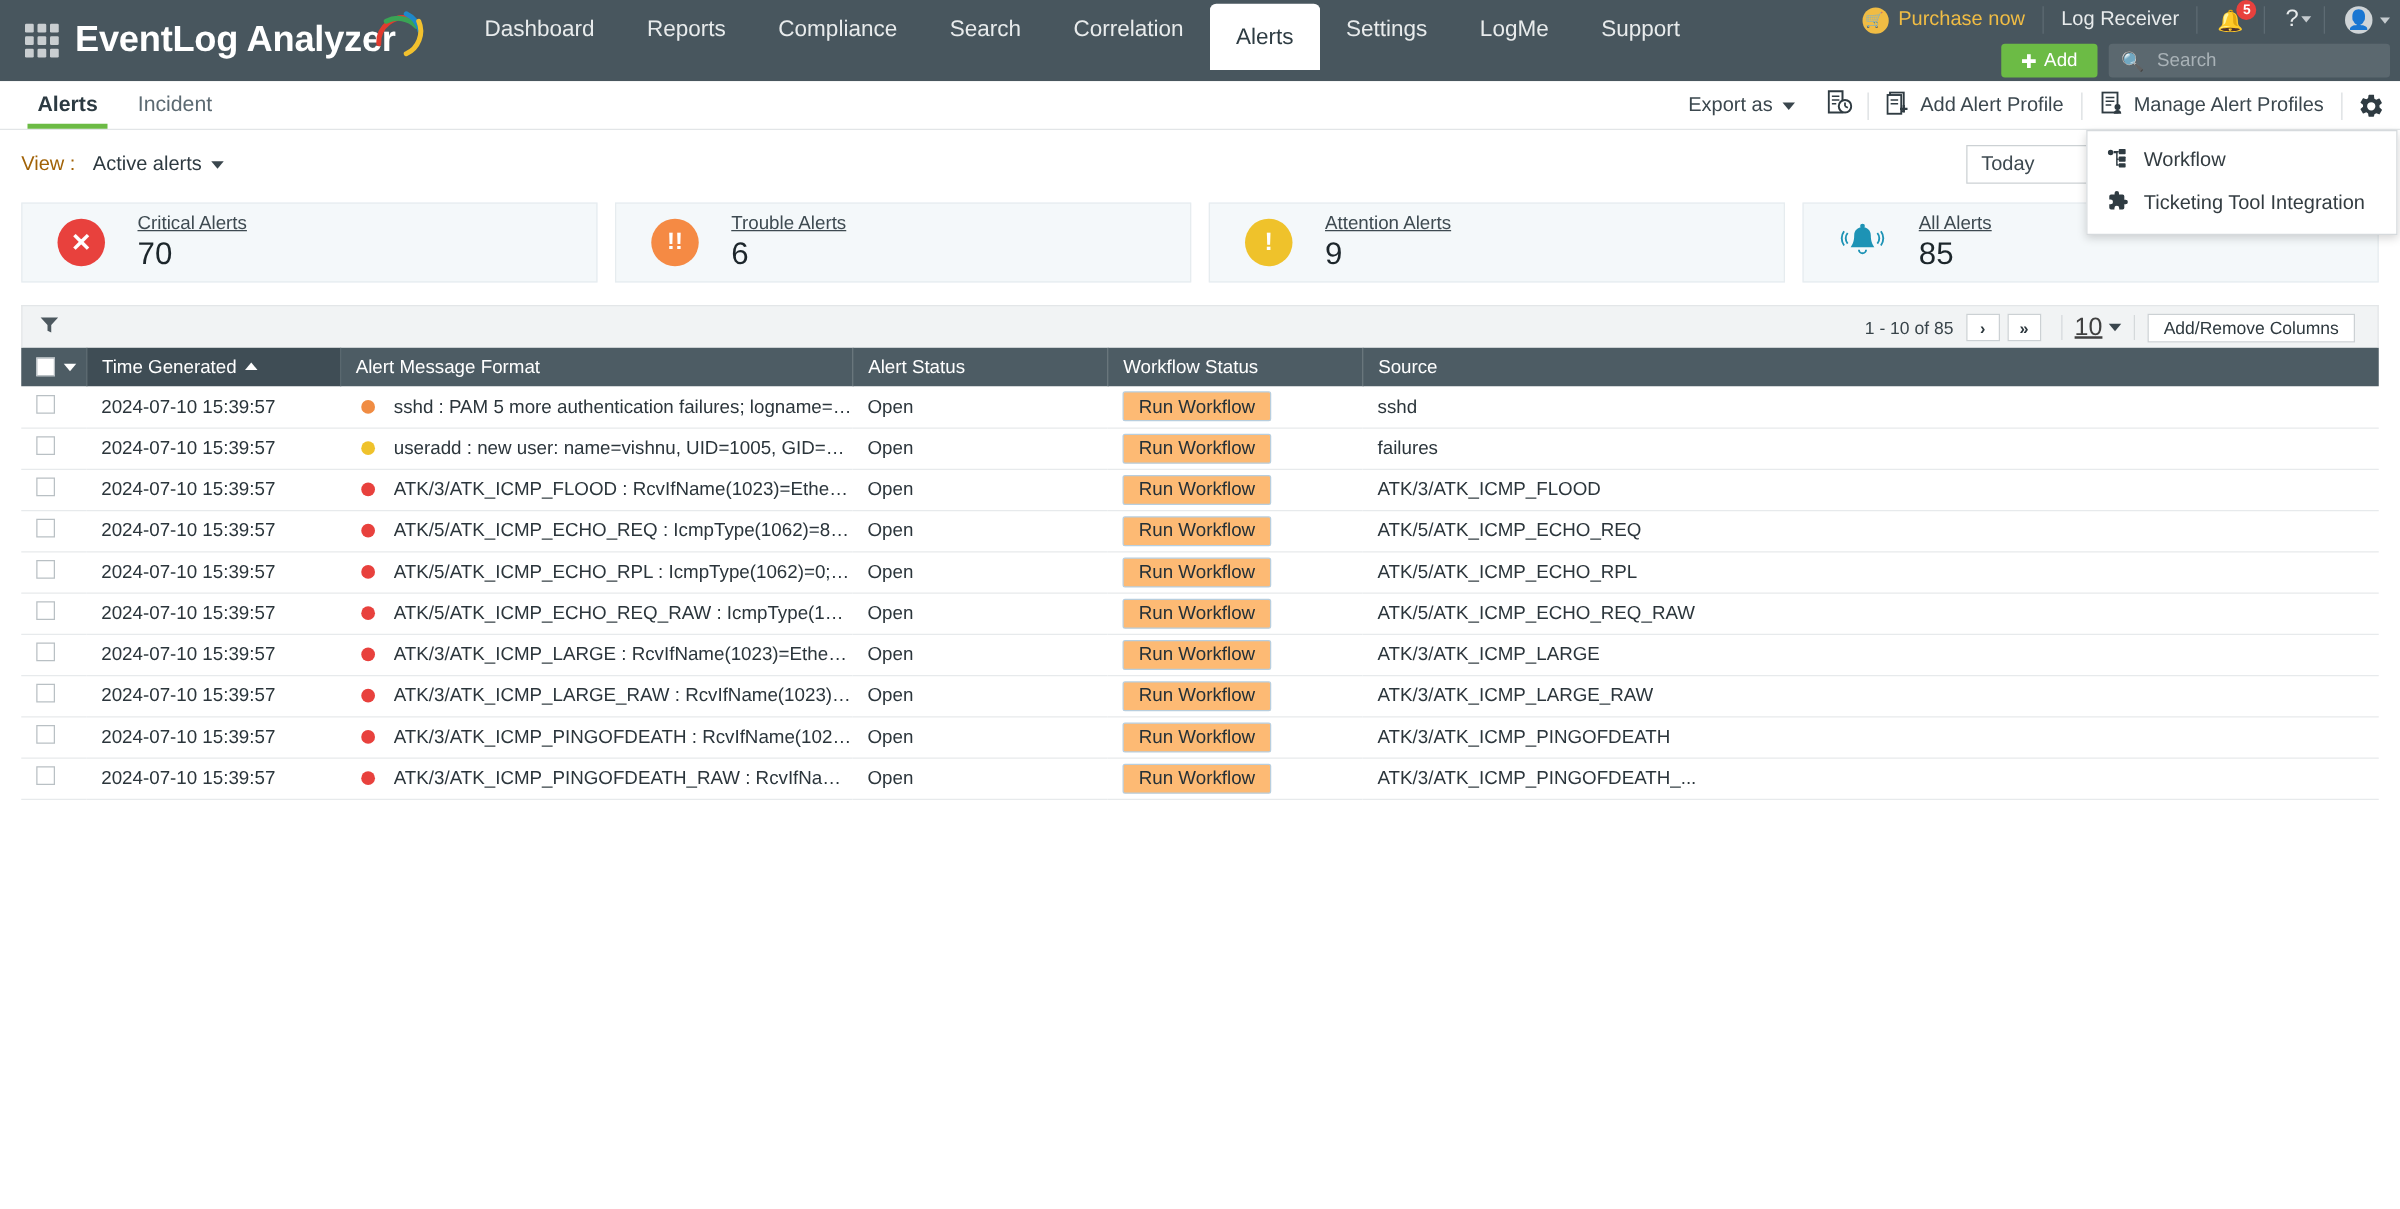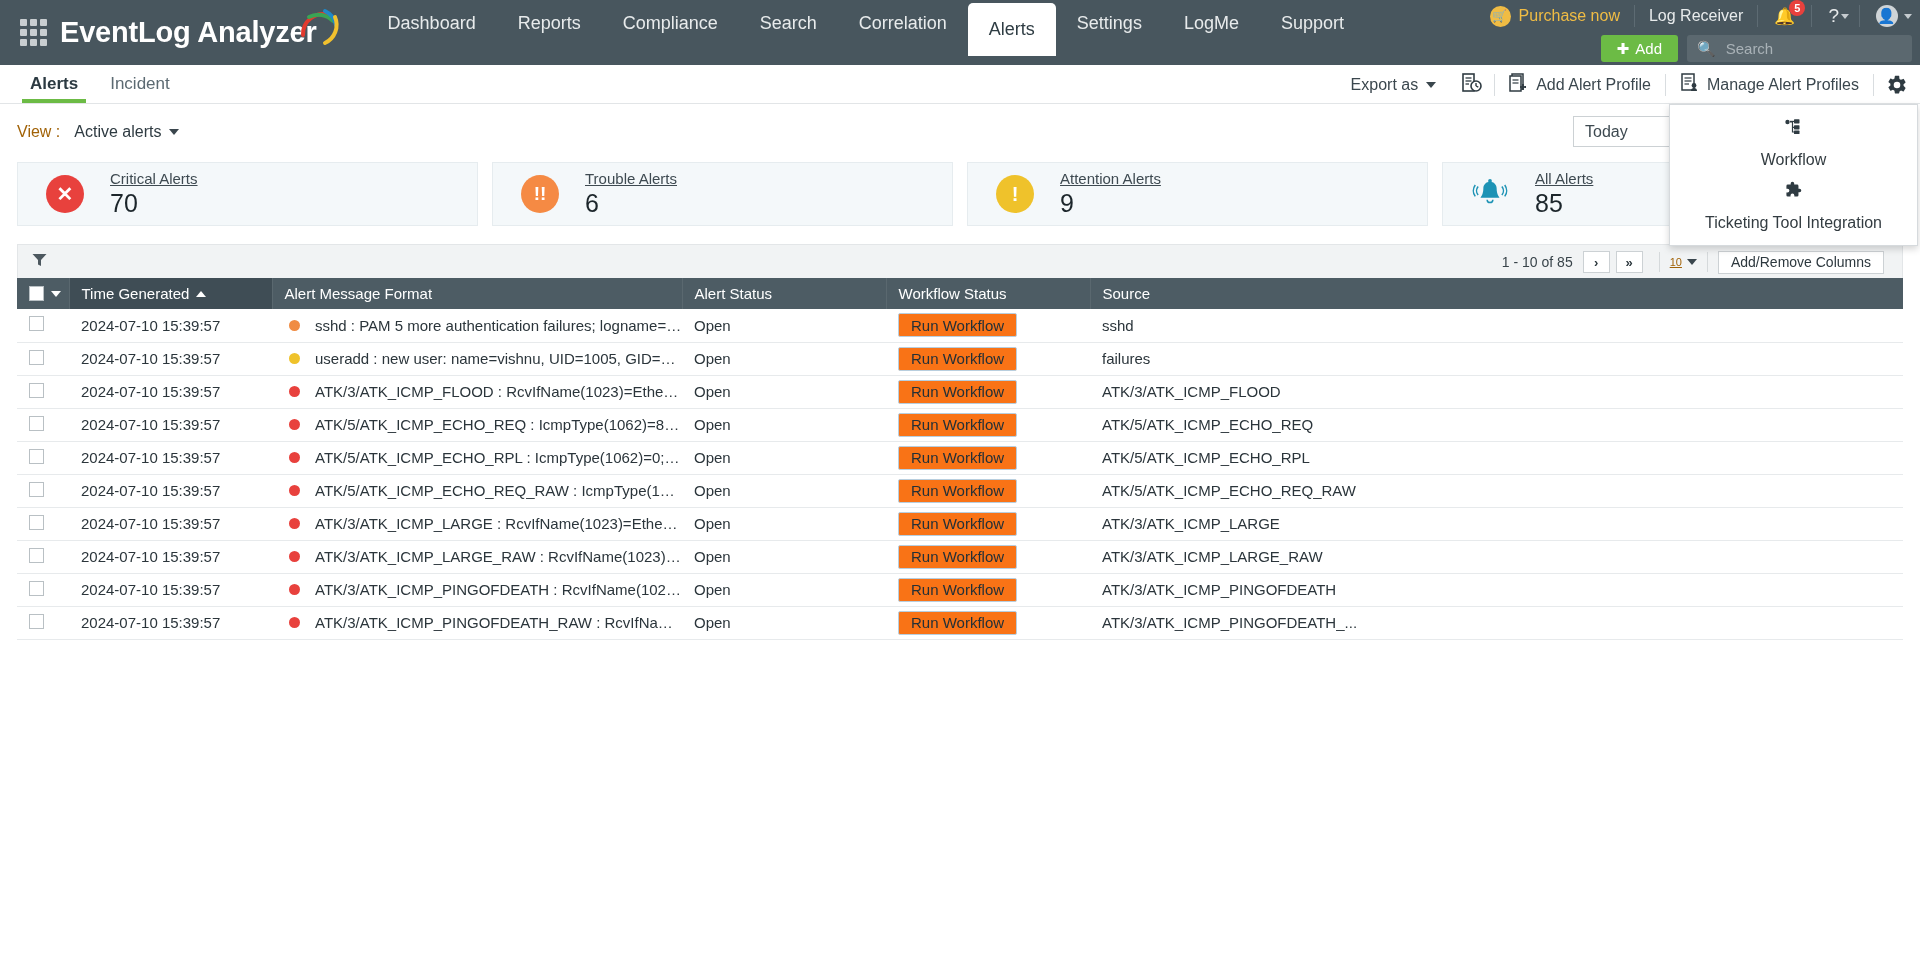--- a/index.html
+++ b/index.html
@@ -174,21 +174,21 @@
     width: 249px;
     background: #fff;
     border: 1px solid #d6dadd;
     box-shadow: 0 3px 7px rgba(0,0,0,0.17);
     z-index: 60;
     padding: 7px 0;
   }
   .dropitem {
     display:flex; align-items:center; gap:12px;
     padding: 6px 16px;
-    font-size: 16px; color:#333c41; cursor:pointer;flex-direction:column;
+    font-size: 16px; color:#333c41; cursor:pointer;
   }
 
   
   .viewrow {
     position: relative;
     height: 56px;
     display:flex; align-items:center;
     padding-left: 17px;
   }
   .viewlabel { font-size:16px; color:#a16207; margin-right: 14px; }
@@ -244,21 +244,21 @@
     display:flex; align-items:center; gap: 0;
   }
   .pgcount { font-size:14px; color:#39444a; padding-right: 10px; }
   .pgbtn {
     width: 27px; height: 22px; border:1px solid #ccd1d4; background:#fff;
     display:flex;align-items:center;justify-content:center;
     font-size:13px; color:#2d383e; cursor:pointer; margin-right: 6px;
     font-weight: bold;
   }
   .ttsep { width:1px; height:20px; background:#d5d9db; margin: 0 10px; }
-  .pgsize { font-size:11px; color:#a16207; cursor:pointer; display:flex; align-items:center; gap:5px;text-decoration:underline; }
+  .pgsize { font-size:20px; color:#404040; cursor:pointer; display:flex; align-items:center; gap:5px;text-decoration:underline; }
   .addrmbtn {
     border:1px solid #ccd1d4; background:#fff;
     height:23px; padding: 0 12px; font-size:14px; color:#2d383e;
     display:flex;align-items:center; cursor:pointer; margin-right: 18px;
   }
 
   table.alerts { width:100%; border-collapse: collapse; table-layout: fixed; }
   table.alerts thead th {
     background:#4d5c64; color:#fff;
     font-size: 15px; font-weight: normal;
@@ -291,21 +291,21 @@
     border-bottom: 1px solid #e7eaec;
     padding: 0 0 0 12px;
     white-space: nowrap; overflow: hidden; text-overflow: ellipsis;
   }
   td.tdsel { padding-left: 22px; }
   td.tdmsg { display: table-cell; }
   .msgcell { display:flex; align-items:center; gap: 15px; padding-left: 5px; }
   .sev-dot { width: 11px; height: 11px; border-radius:50%; flex-shrink:0; }
   .msgtext { overflow:hidden; text-overflow:ellipsis; white-space:nowrap; }
   .wfbtn {
-    border:1px solid #b8cede; background:#f97316; color:#243037;
+    border:1px solid #b8cede; background:#fdba74; color:#243037;
     font-size:15px; height:24px; padding: 0 12px;
     cursor:pointer; border-radius:2px;
     font-family: "Liberation Sans", sans-serif;
   }
 </style>
 </head>
 <body>
 
 <div class="topbar">
 

